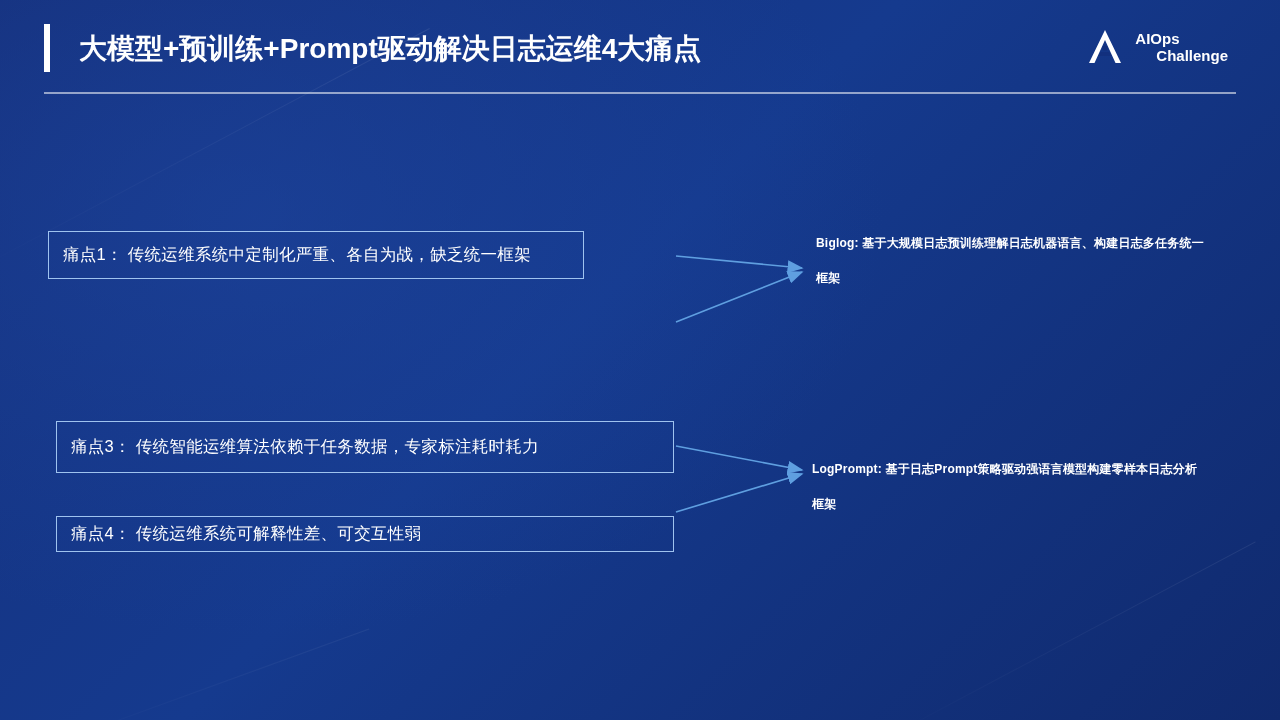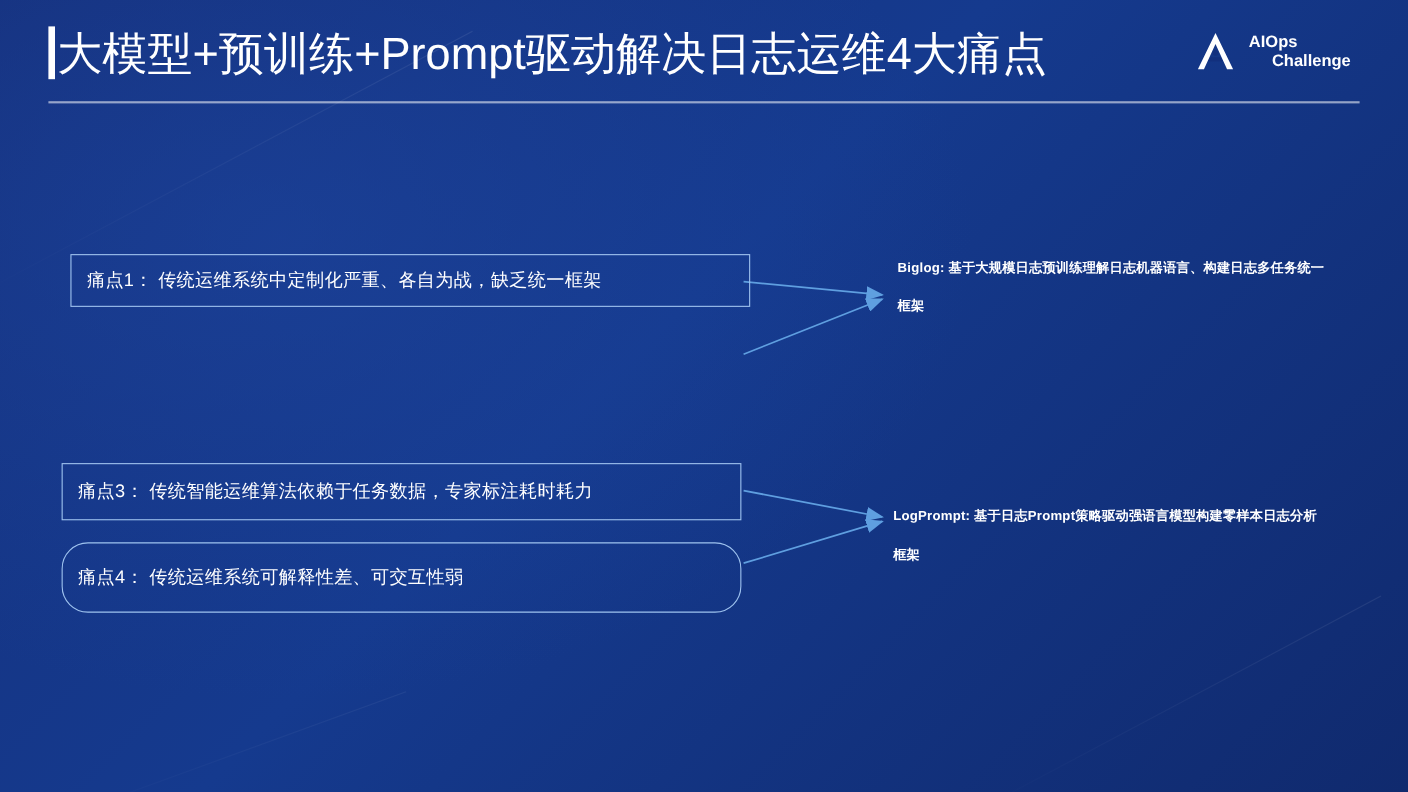--- a/index.html
+++ b/index.html
@@ -44,24 +44,24 @@
   .header-accent {
     position: absolute;
     left: 44px;
     top: 24px;
     width: 6px;
     height: 48px;
     background: #ffffff;
   }
   .title {
     position: absolute;
-    left: 52px;
+    left: 79px;
     top: 27px;
-    font-size: 41px;
-    font-weight: normal;
+    font-size: 28px;
+    font-weight: bold;
     color: #ffffff;
     letter-spacing: 0px;
     white-space: nowrap;
     line-height: 44px;
   }
   .header-rule {
     position: absolute;
     left: 44px;
     top: 92px;
     width: 1192px;
@@ -97,24 +97,24 @@
     border: 1.5px solid #9fc3ef;
     color: #ffffff;
     font-size: 16.5px;
     display: flex;
     align-items: center;
     padding-left: 14px;
     box-sizing: border-box;
     letter-spacing: 0.3px;
     background: transparent;
   }
-  #pain1 { left: 64px; top: 231px; width: 618px; height: 48px; }
+  #pain1 { left: 48px; top: 231px; width: 536px; height: 48px; }
   #pain2 { left: 56px; top: 298px; width: 618px; height: 48px; }
   #pain3 { left: 56px; top: 421px; width: 618px; height: 52px; }
-  #pain4 { left: 56px; top: 493px; width: 618px; height: 64px; border-radius: 24px; }
+  #pain4 { left: 56px; top: 516px; width: 618px; height: 36px; }
 
   
   .solution {
     position: absolute;
     color: #ffffff;
     font-size: 12px;
     font-weight: bold;
     line-height: 35px;
     letter-spacing: 0.2px;
   }

